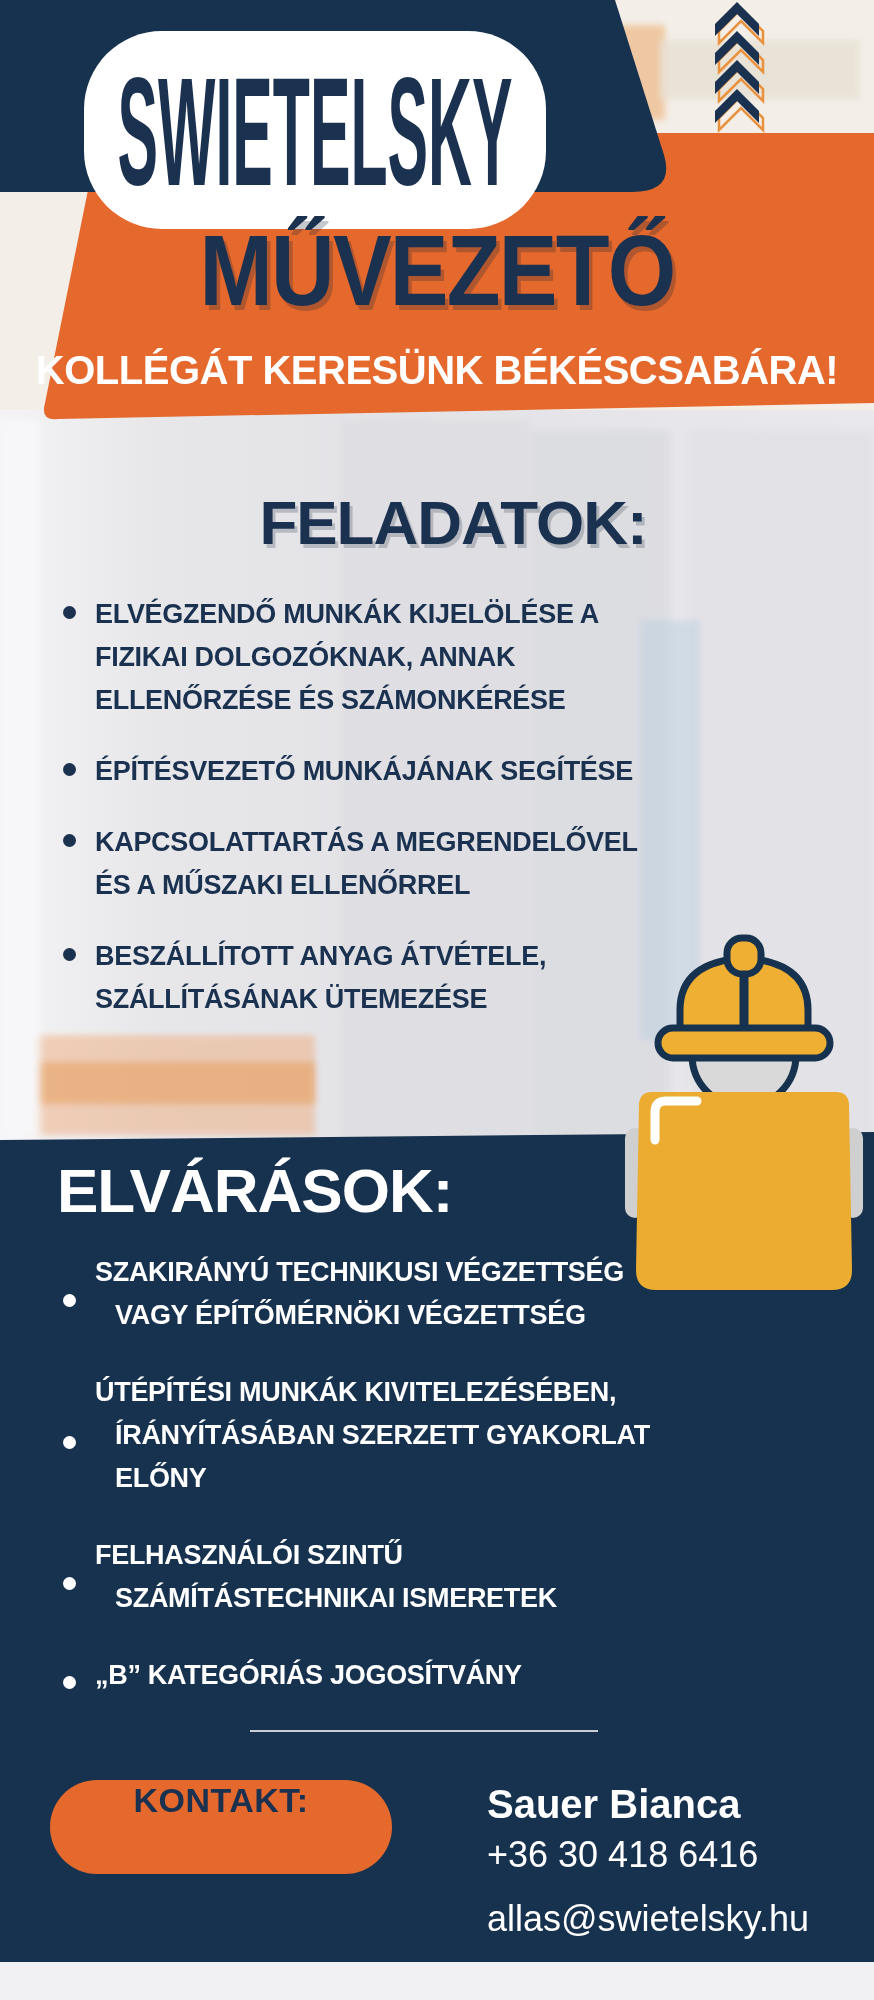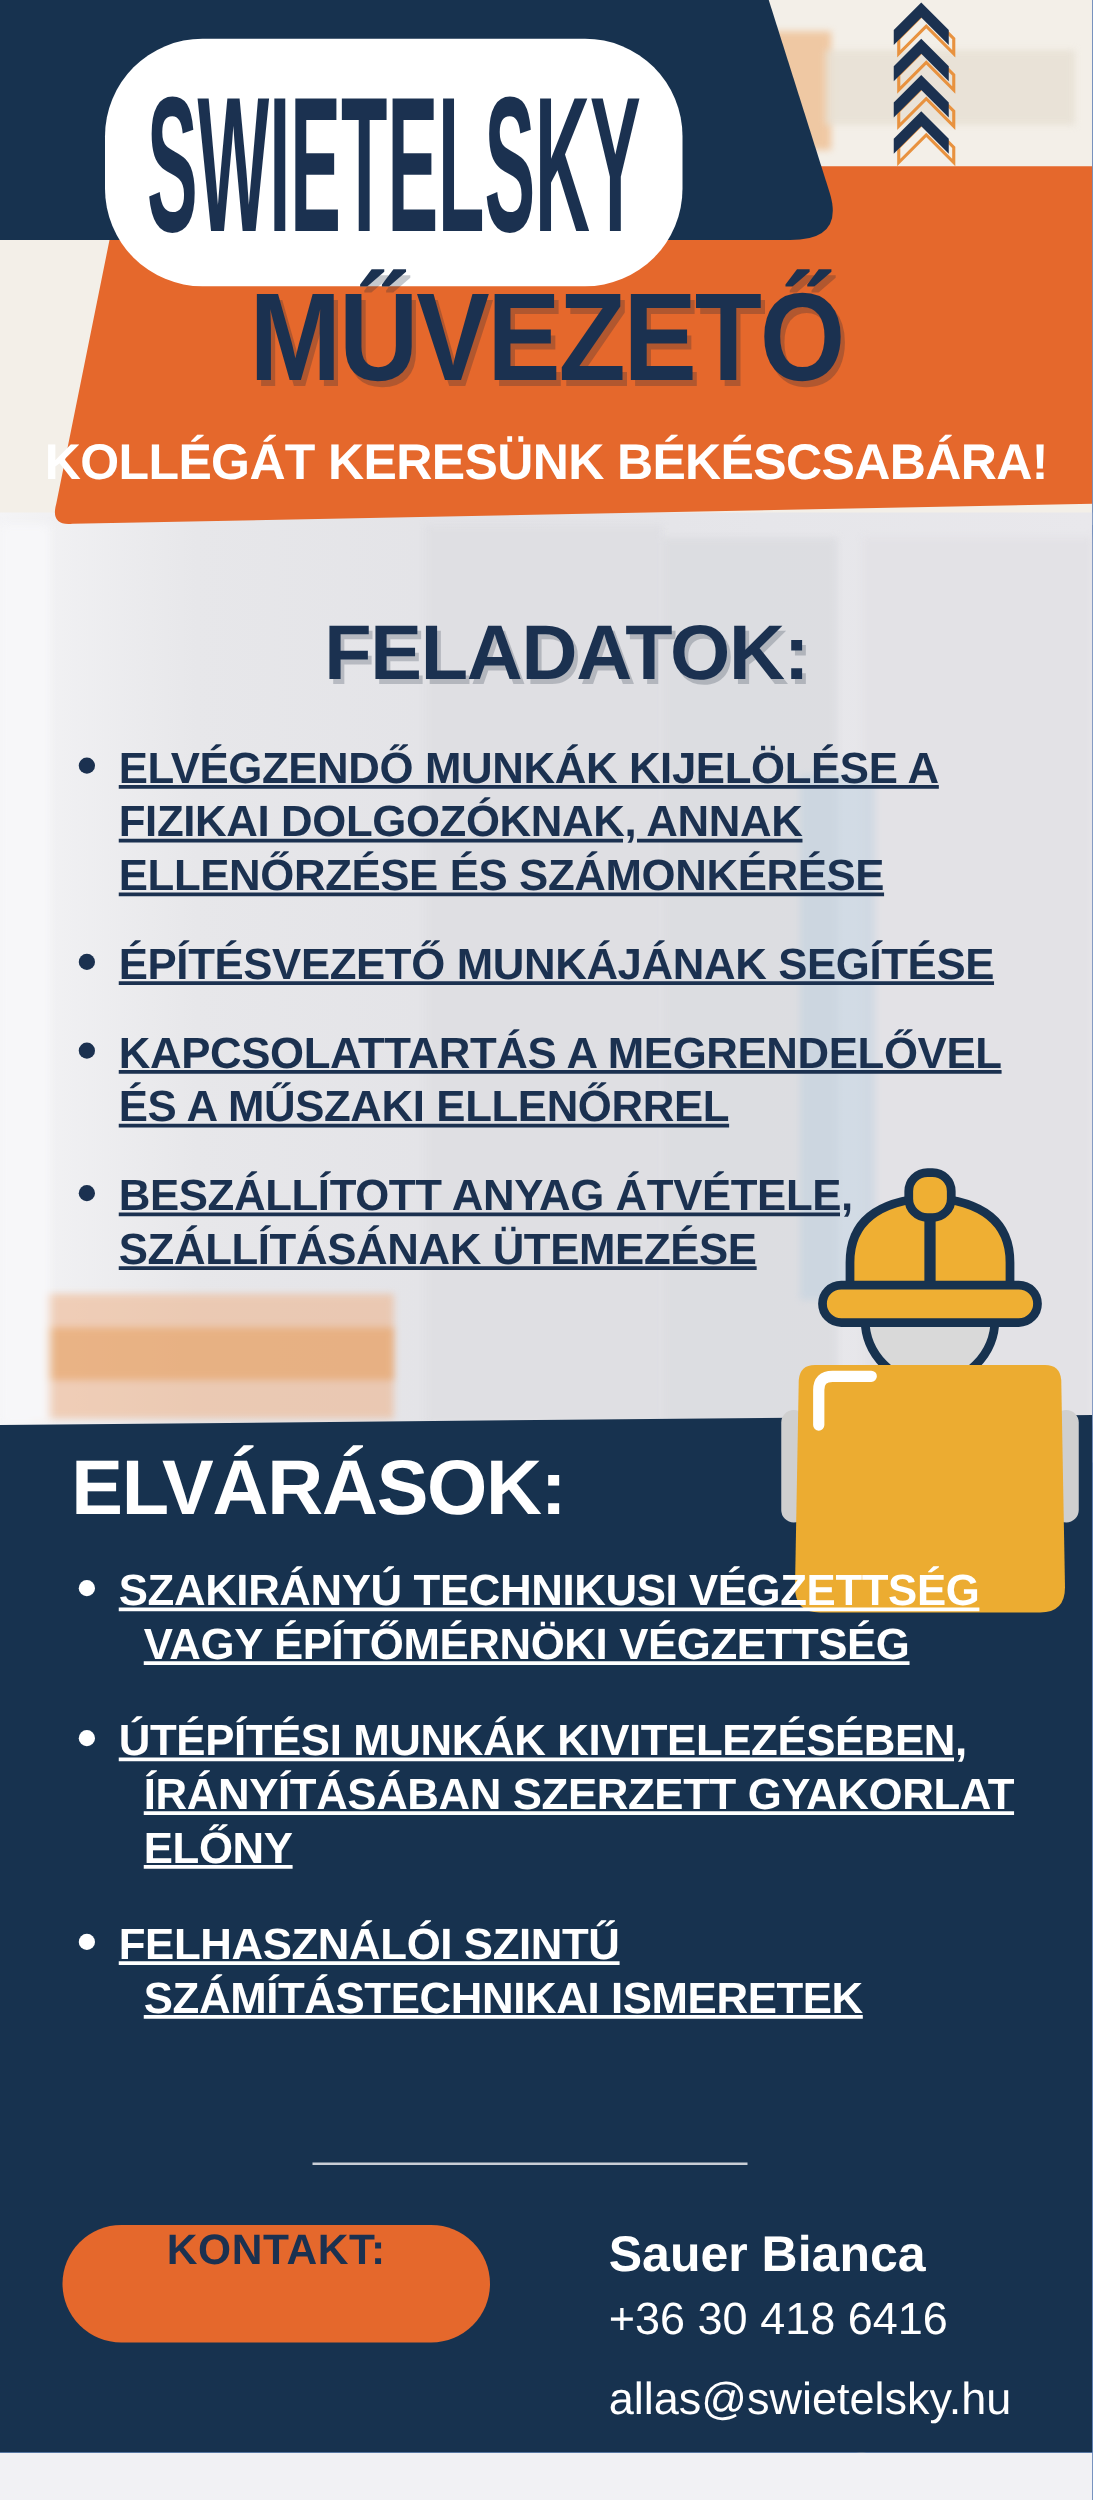--- a/index.html
+++ b/index.html
@@ -35,28 +35,27 @@
     font-weight:800;font-size:62px;line-height:62px;letter-spacing:-1px;
     white-space:nowrap;
   }
   #tasks-heading{left:16px;top:492px;width:874px;text-align:center;color:#1B3150;
     text-shadow:3px 4px 0 rgba(23,37,56,.22);}
   #reqs-heading{left:57px;top:1160px;color:#FFFFFF;}
   .list{position:absolute;left:63px;width:790px;z-index:3;}
   #tasks-list{top:593px;}
   #reqs-list{top:1251px;}
   .li{display:flex;align-items:flex-start;margin-bottom:28px;}
-  #reqs-list .li{margin-bottom:34px;}
+  #reqs-list .li{margin-bottom:34px;align-items:center;}
   .dot{flex:0 0 13px;width:13px;height:13px;border-radius:50%;margin-top:13px;margin-right:19px;}
   #tasks-list .dot{background:#1B3150;}
   #reqs-list .dot{background:#FFFFFF;}
   .li-text{
-    font-size:35px;line-height:43px;font-weight:700;letter-spacing:-.3px;
+    font-size:27px;line-height:43px;font-weight:700;letter-spacing:-.3px;
     white-space:pre-line;
-    text-decoration:underline;
   }
   #tasks-list .li-text{color:#1B3150;}
   #reqs-list .li-text{color:#FFFFFF;padding-left:20px;text-indent:-20px;}
   #divider{position:absolute;left:250px;top:1730px;width:348px;height:2px;
     background:#C9CED6;z-index:3;}
   #contact-name{left:487px;top:1782px;font-size:40px;font-weight:700;color:#FFF;white-space:nowrap;}
   #contact-phone{left:487px;top:1834px;font-size:36px;font-weight:400;color:#FFF;white-space:nowrap;}
   #contact-email{left:487px;top:1898px;font-size:36px;font-weight:400;color:#FFF;white-space:nowrap;}
   #kontakt-button{
     position:absolute;left:50px;top:1744px;width:342px;height:94px;z-index:3;
@@ -168,20 +167,24 @@
       <span class="dot"></span>
       <span class="li-text">ÚTÉPÍTÉSI MUNKÁK KIVITELEZÉSÉBEN,
 ÍRÁNYÍTÁSÁBAN SZERZETT GYAKORLAT
 ELŐNY</span>
     </div>
     <div class="li">
       <span class="dot"></span>
       <span class="li-text">FELHASZNÁLÓI SZINTŰ
 SZÁMÍTÁSTECHNIKAI ISMERETEK</span>
     </div>
+    <div class="li">
+      <span class="dot"></span>
+      <span class="li-text">„B” KATEGÓRIÁS JOGOSÍTVÁNY</span>
+    </div>
   </div>
 
   <div id="divider"></div>
   <button id="kontakt-button">
     <span id="kontakt-label">KONTAKT:</span>
   </button>
   <div class="txt" id="contact-name">Sauer Bianca</div>
   <div class="txt" id="contact-phone">+36 30 418 6416</div>
   <div class="txt" id="contact-email">allas@swietelsky.hu</div>
 

